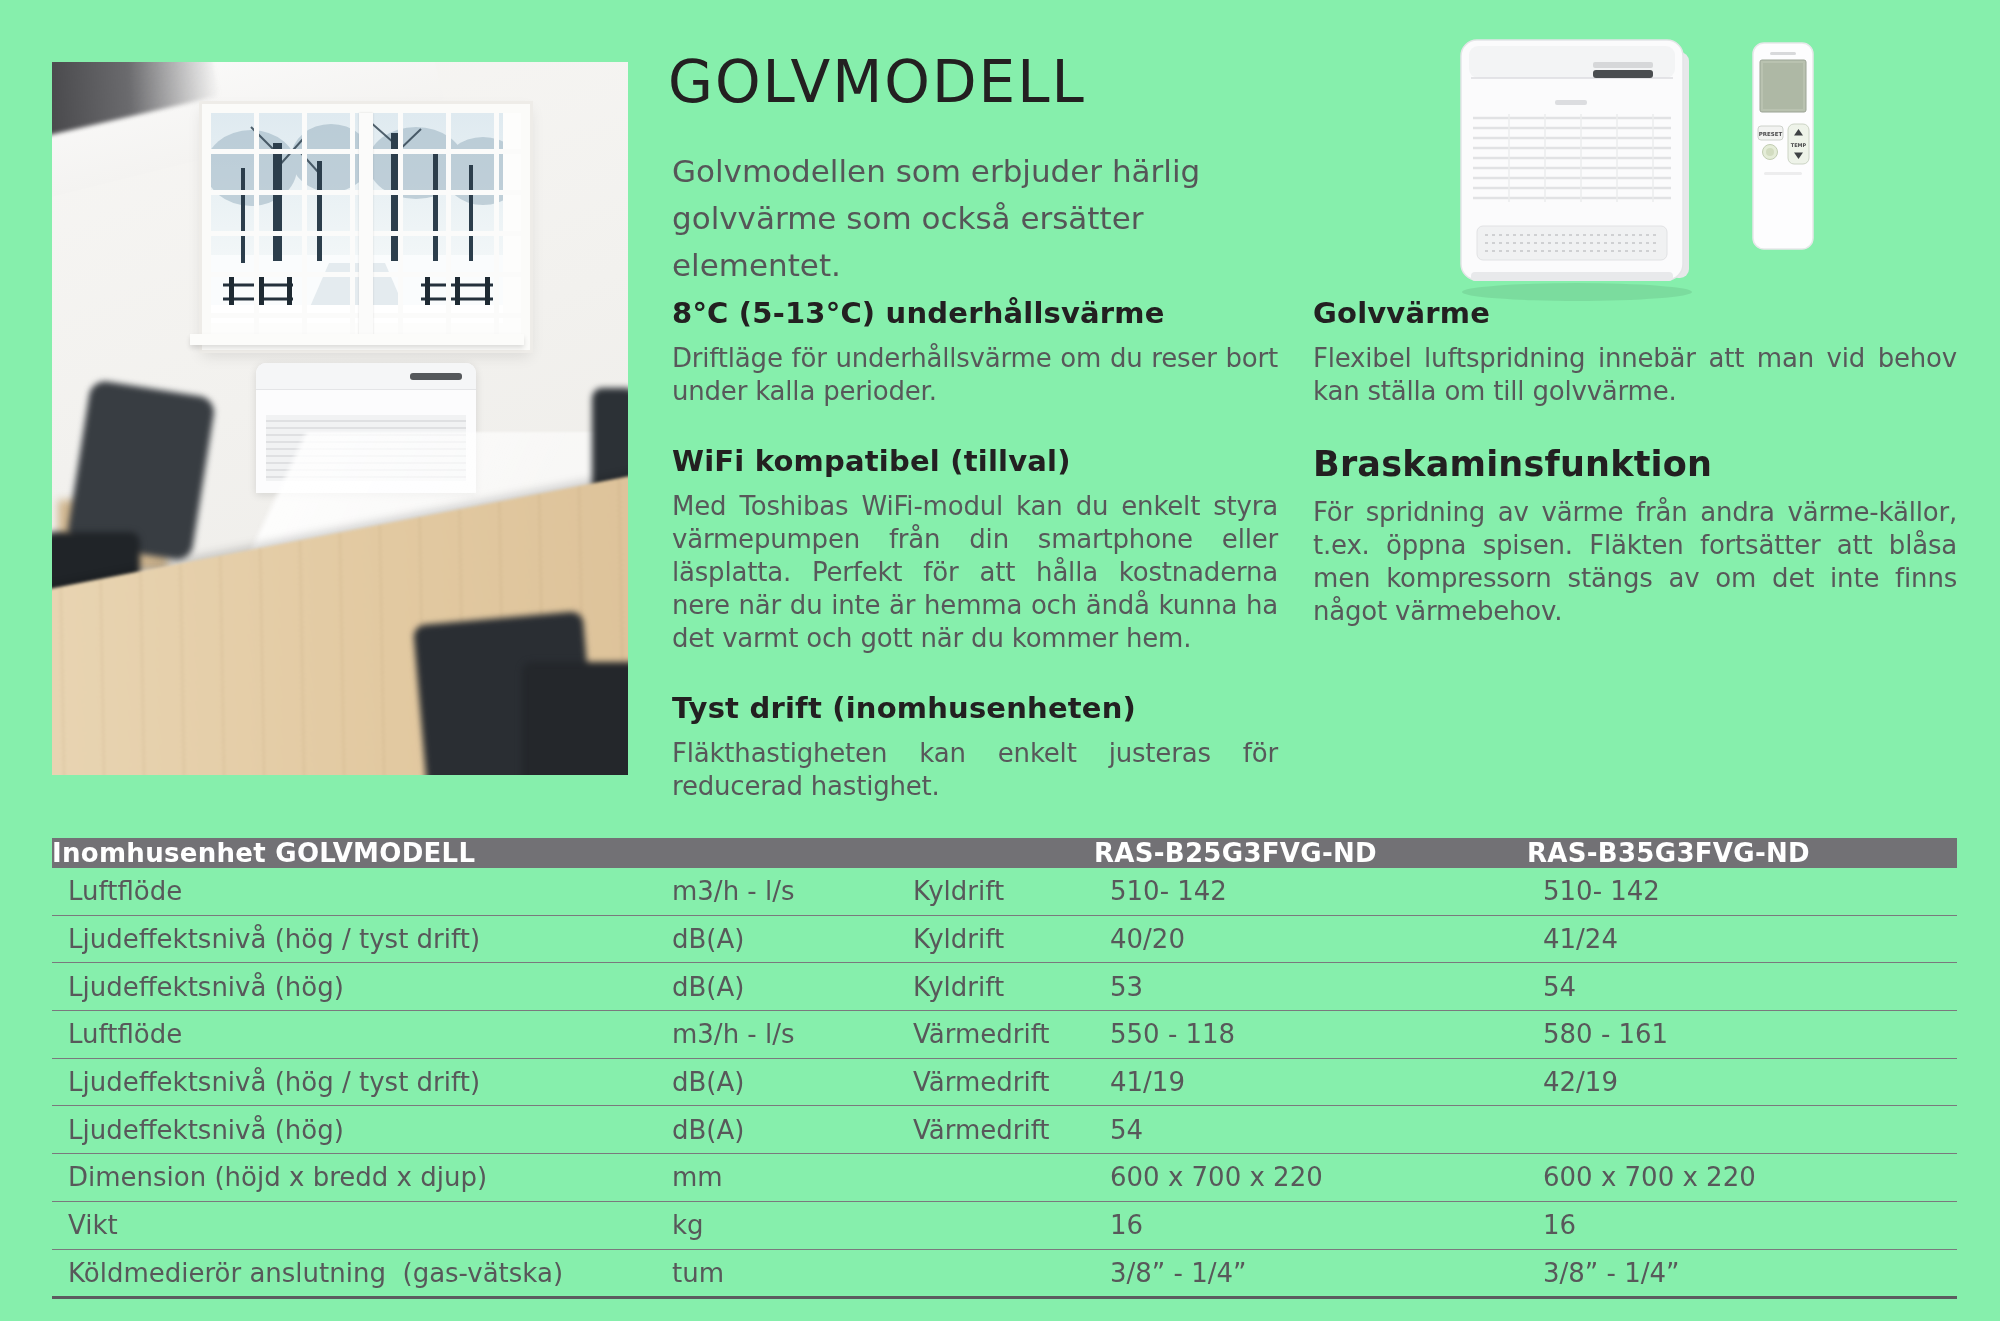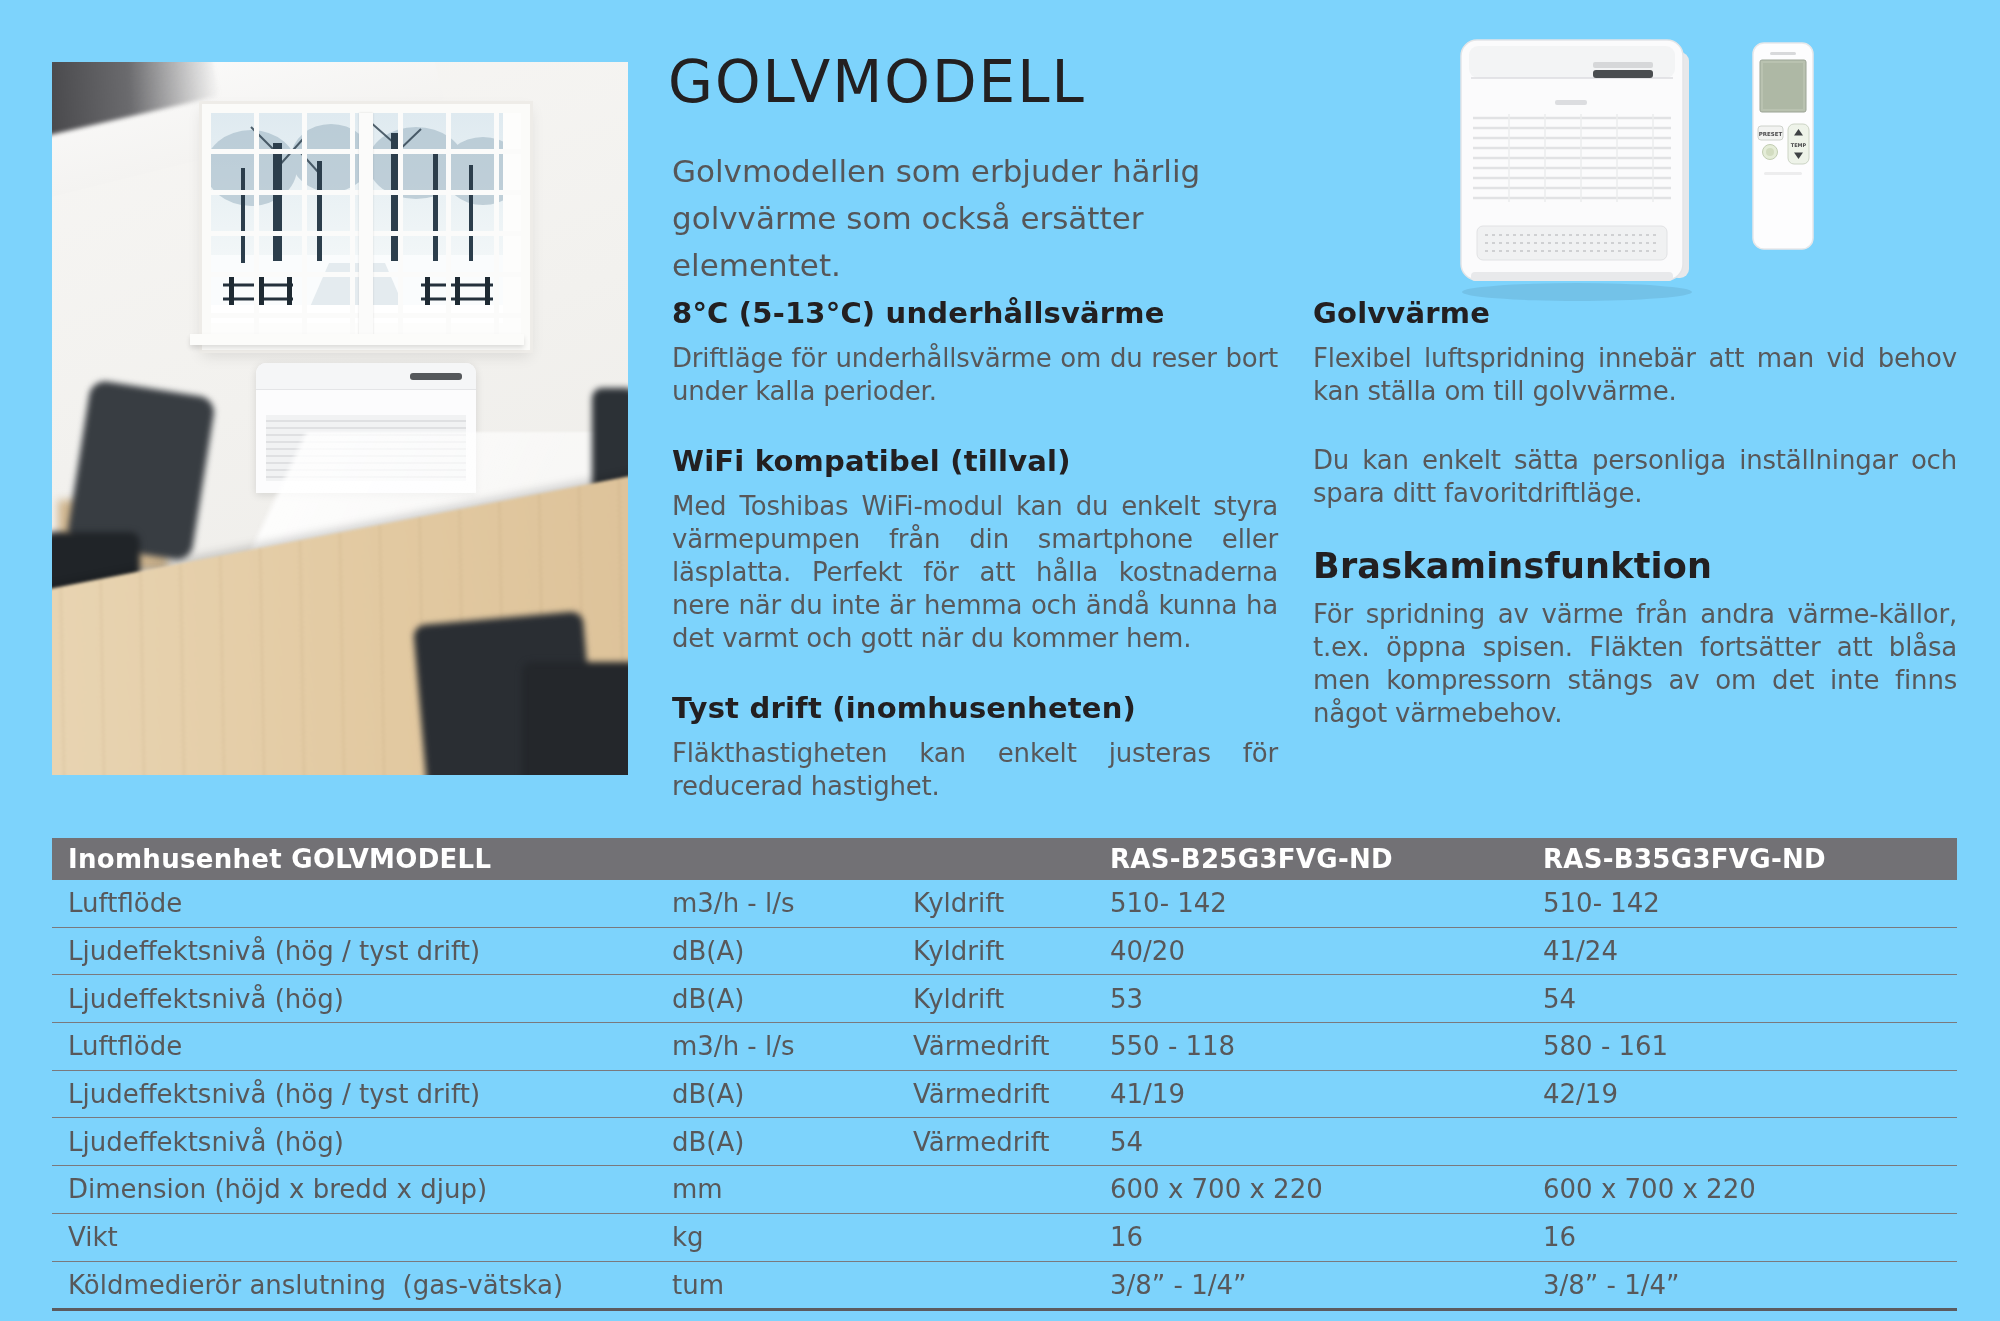--- a/index.html
+++ b/index.html
@@ -1,16 +1,16 @@
 <!DOCTYPE html>
 <html><head>
 <meta charset="utf-8">
 <style>
   html,body{margin:0;padding:0;background:#fff;}
-  .page{position:relative;width:2000px;height:1321px;background:#7dd3fc;overflow:hidden;
+  .page{position:relative;width:2000px;height:1321px;background:#86efac;overflow:hidden;
         font-family:"DejaVu Sans","Liberation Sans",sans-serif;color:#58585a;}
 
   
   .photo{position:absolute;left:52px;top:62px;width:576px;height:713px;overflow:hidden;
          background:linear-gradient(160deg,#f7f6f4 0%,#f2f1ee 45%,#eceae6 100%);}
   .ceiling{position:absolute;left:-40px;top:-60px;width:420px;height:150px;background:linear-gradient(#fdfdfd,#f4f3f1);transform:rotate(-14deg);}
   .beam{position:absolute;left:-28px;top:-18px;width:190px;height:74px;background:linear-gradient(100deg,#3d3d40 0%,#6b6b6e 55%,rgba(120,120,122,0));transform:rotate(-13deg);filter:blur(2px);}
   .sunbeam{position:absolute;left:0;top:370px;width:576px;height:345px;
            background:linear-gradient(115deg,rgba(255,255,255,0) 34%,rgba(255,255,255,.85) 35%,rgba(255,255,255,.55) 70%);
            filter:blur(1px);}
@@ -55,22 +55,22 @@
   .col{position:absolute;top:292px;}
   .col-left{left:672px;width:606px;}
   .col-right{left:1313px;width:644px;}
   .feat{margin:4px 0 36px 0;}
   .feat h3{margin:0 0 12px 0;font-size:29px;font-weight:700;color:#232021;letter-spacing:.2px;}
   .feat.big h3{font-size:35px;margin-top:6px;}
   .feat p{margin:0;font-size:26px;line-height:33px;text-align:justify;color:#58585a;letter-spacing:-.2px;}
 
   
   .spec{position:absolute;left:52px;top:838px;width:1905px;font-size:26px;}
-  .spec-head{display:grid;grid-template-columns:1042px 433px 1fr;align-items:center;height:42px;
-             background:#727175;color:#ffffff;font-weight:700;padding-left:16px;letter-spacing:.3px;}
+  .spec-head{display:grid;grid-template-columns:1042px 433px 1fr;align-items:center;height:30px;
+             background:#727175;color:#ffffff;font-weight:700;letter-spacing:.3px;}
   .spec-row{display:grid;grid-template-columns:604px 241px 197px 433px 1fr;align-items:center;height:46.7px;
             border-bottom:1.5px solid #7a797d;color:#58585a;padding-left:16px;}
   .spec-row:last-child{border-bottom:3px solid #5c5b5f;}
   .c-param{white-space:pre-wrap;}
 </style>
 </head>
 <body>
 
 <div class="page">
 
@@ -203,21 +203,20 @@
       <p>Fläkthastigheten kan enkelt justeras för reducerad hastighet.</p>
     </div>
   </div>
 
   <div class="col col-right">
     <div class="feat">
       <h3>Golvvärme</h3>
       <p>Flexibel luftspridning innebär att man vid behov kan ställa om till golvvärme.</p>
     </div>
     <div class="feat">
-      <p>Du kan enkelt sätta personliga inställningar och spara ditt favoritdriftläge.</p>
     </div>
     <div class="feat big">
       <h3>Braskaminsfunktion</h3>
       <p>För spridning av värme från andra värme-källor, t.ex. öppna spisen. Fläkten fortsätter att blåsa men kompressorn stängs av om det inte finns något värmebehov.</p>
     </div>
   </div>
 
   <div class="spec">
     <div class="spec-head">
       <span>Inomhusenhet GOLVMODELL</span>

